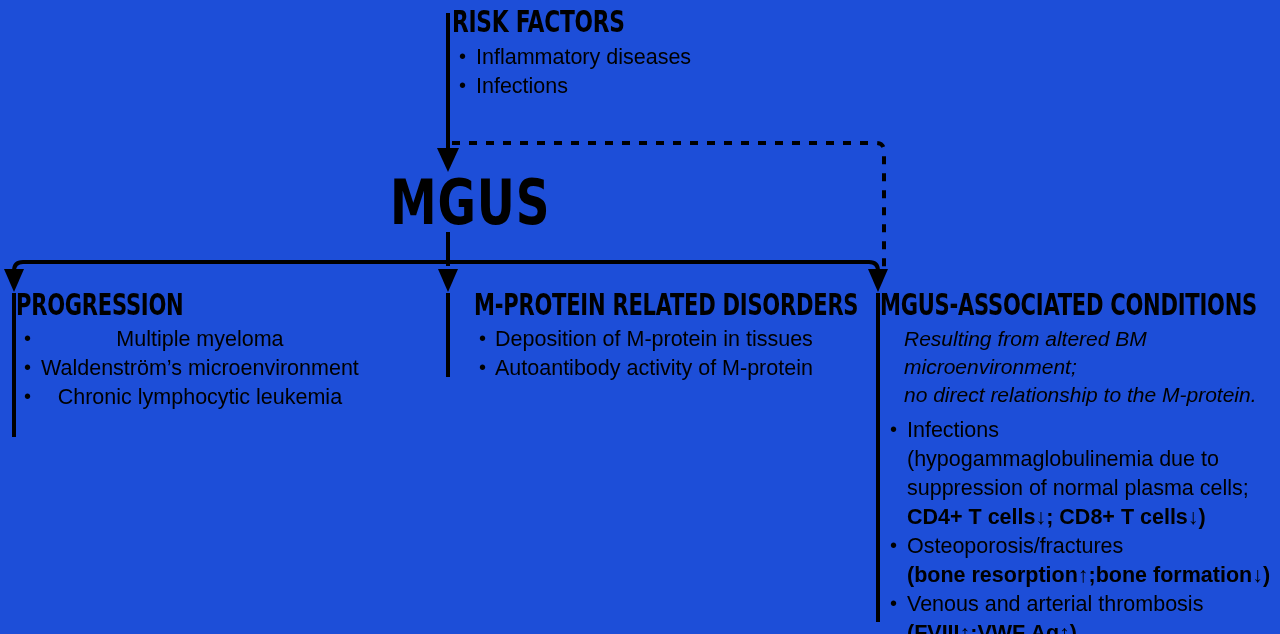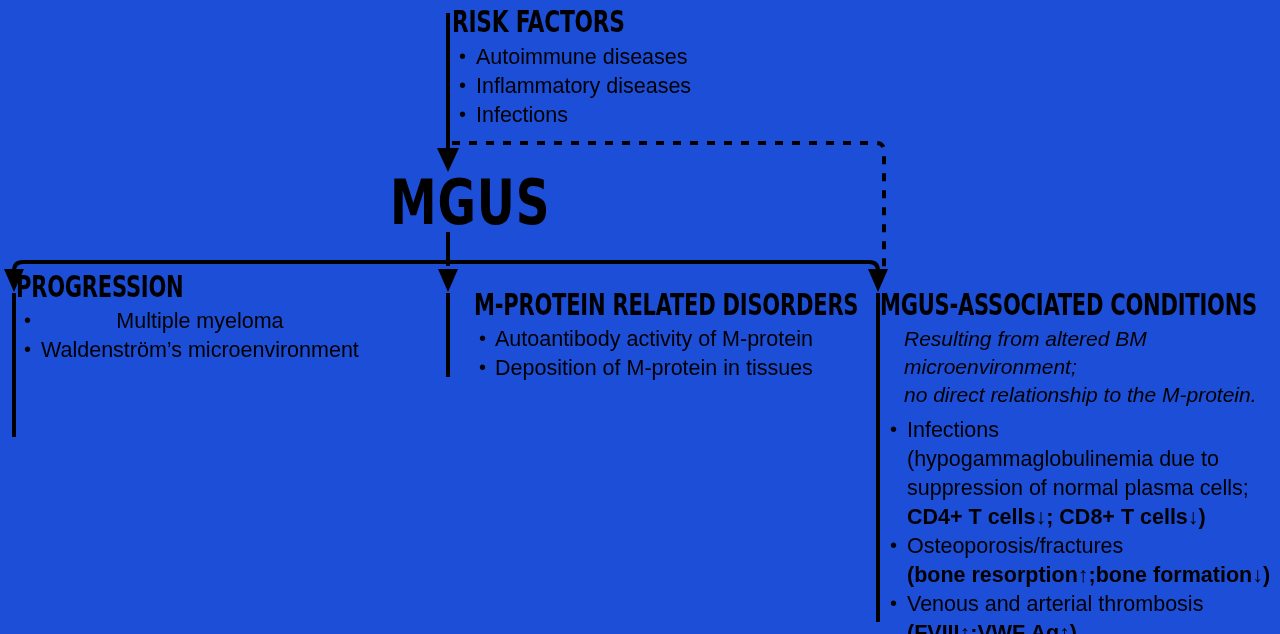--- a/index.html
+++ b/index.html
@@ -109,41 +109,41 @@
     <polygon points="878,292 868,269 888,269" fill="#000"></polygon>
 
     <path d="M14,293 L14,437" stroke="#000" stroke-width="4" fill="none"></path>
     <path d="M448,293 L448,377" stroke="#000" stroke-width="4" fill="none"></path>
     <path d="M878,293 L878,622" stroke="#000" stroke-width="4" fill="none"></path>
   </svg>
 
   <div class="blk" style="left:452px; top:6px;">
     <div class="hdg hdg-risk">RISK FACTORS</div>
     <ul class="bul" style="margin-top:6px; margin-left:5px;">
-      <li>Autoimmune diseases</li>
       <li>Inflammatory diseases</li>
       <li>Infections</li>
     </ul>
   </div>
 
   <div class="blk mgus-word" style="left:390px; top:172px;">MGUS</div>
 
-  <div class="blk" style="left:16px; top:272px;">
+  <div class="blk" style="left:16px; top:290px;">
     <div class="hdg hdg-col">PROGRESSION</div>
     <ul class="bul" style="margin-top:5px; margin-left:6px;text-align:center;">
       <li>Multiple myeloma</li>
       <li>Waldenström’s microenvironment</li>
+      <li>Chronic lymphocytic leukemia</li>
     </ul>
   </div>
 
   <div class="blk" style="left:474px; top:290px;">
     <div class="hdg hdg-col">M-PROTEIN RELATED DISORDERS</div>
     <ul class="bul tight" style="margin-top:5px; margin-left:4px;">
+      <li>Deposition of M-protein in tissues</li>
       <li>Autoantibody activity of M-protein</li>
-      <li>Deposition of M-protein in tissues</li>
     </ul>
   </div>
 
   <div class="blk" style="left:880px; top:290px;">
     <div class="hdg hdg-col">MGUS-ASSOCIATED CONDITIONS</div>
 
     <div style="margin-top:5px; margin-left:24px;">
       <div class="ital">Resulting from altered BM</div>
       <div class="ital">microenvironment;</div>
       <div class="ital">no direct  relationship to the M-protein.</div>

